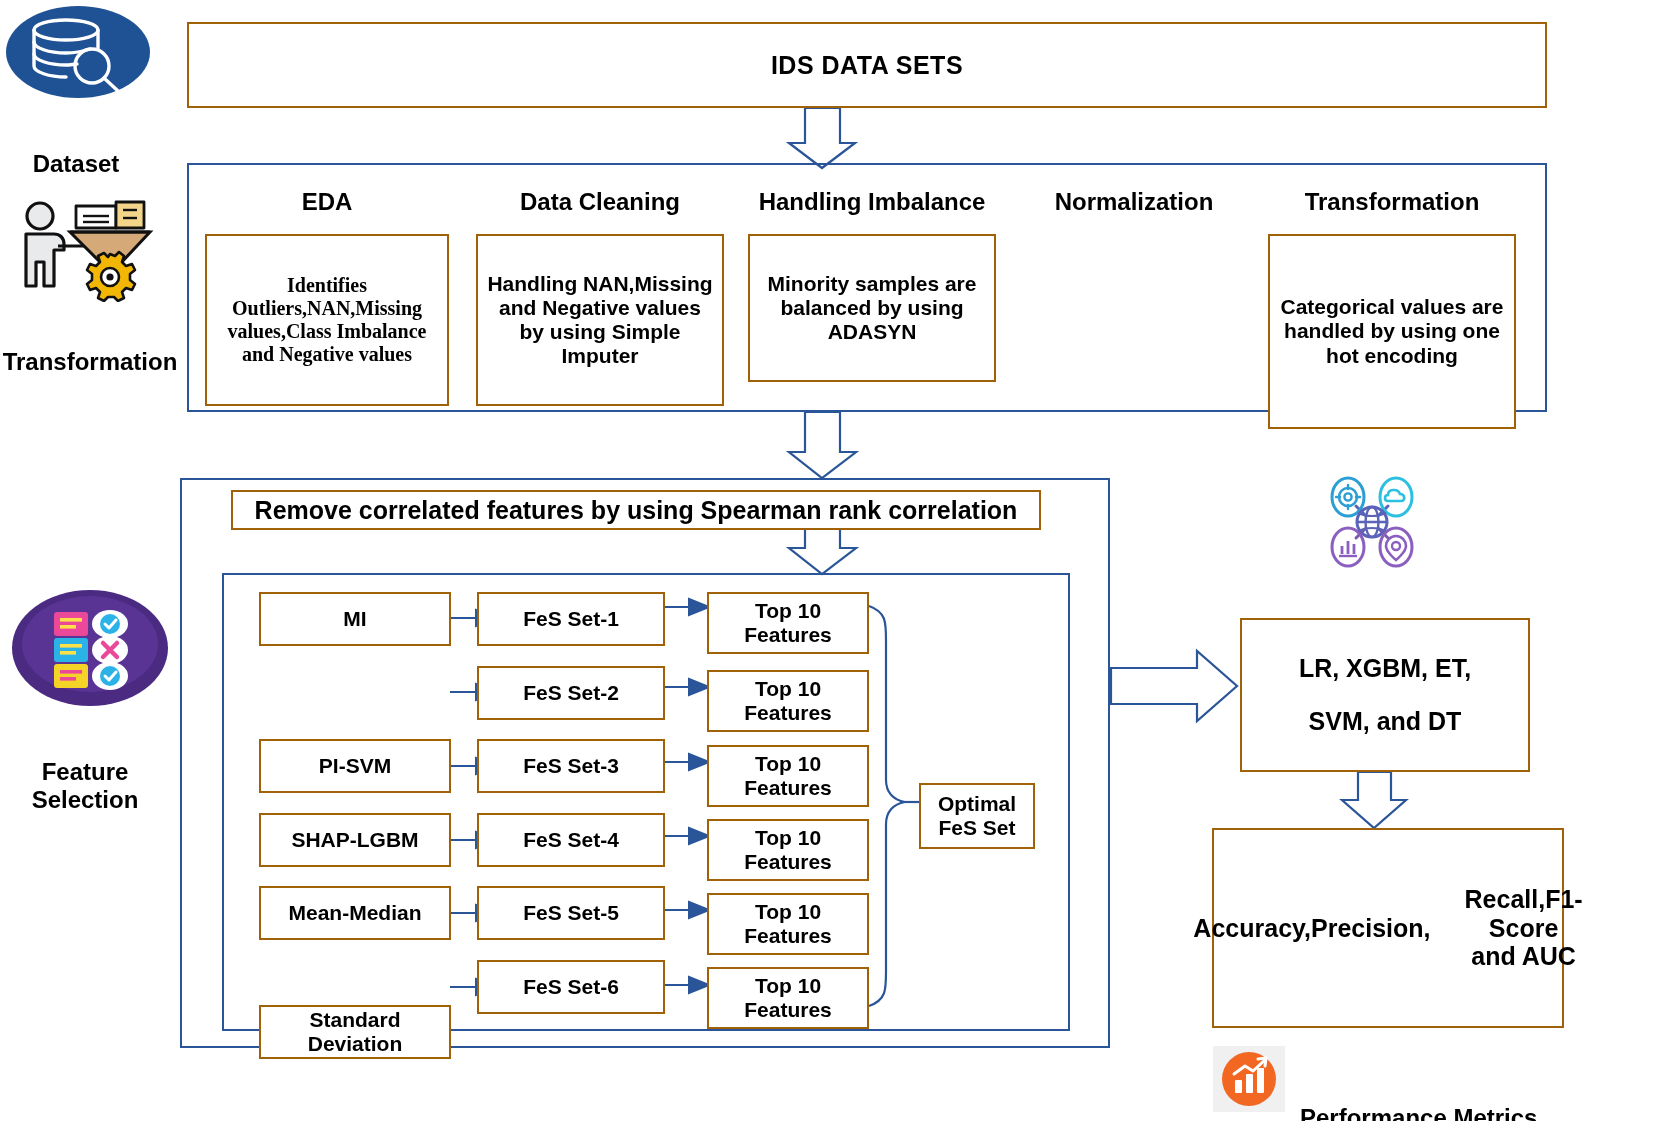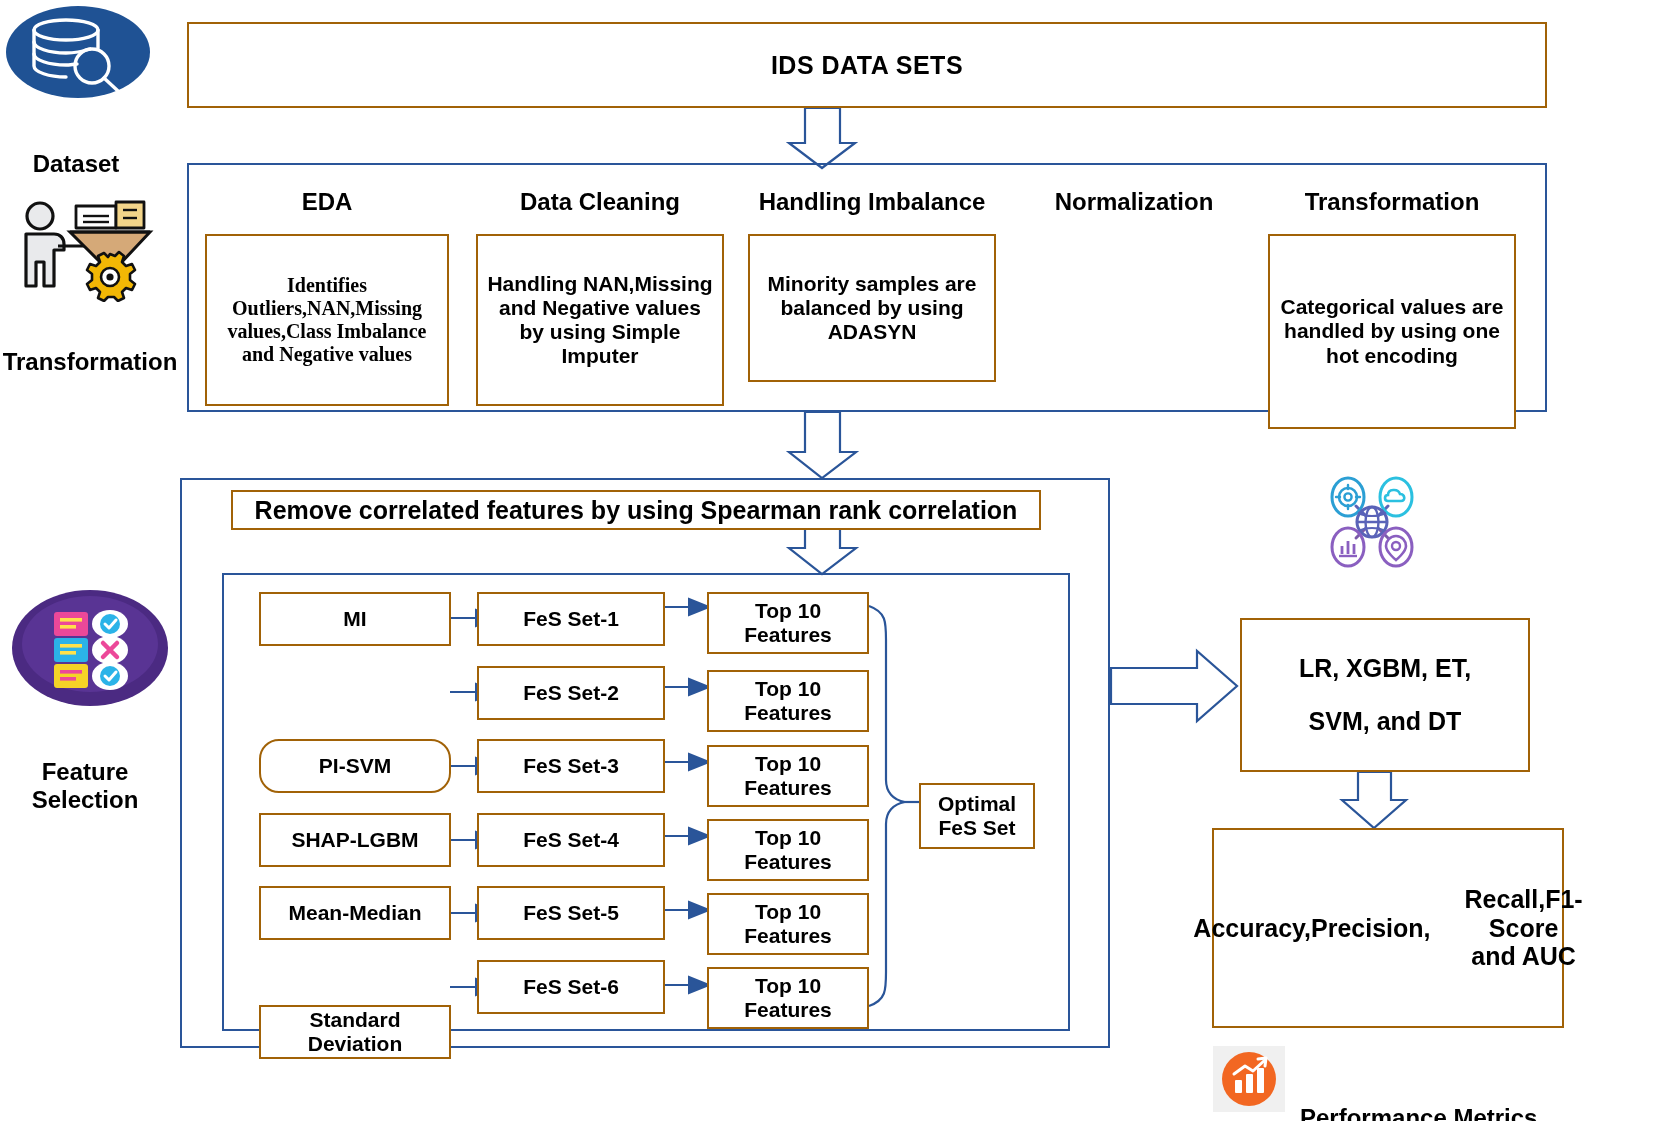--- a/index.html
+++ b/index.html
@@ -215,21 +215,21 @@
     <span class="cell-text">Top 10 Features</span>
   </div>
 
   <div class="box" style="left:477px;top:666px;width:188px;height:54px;">
     <span class="cell-text">FeS Set-2</span>
   </div>
   <div class="box" style="left:707px;top:670px;width:162px;height:62px;">
     <span class="cell-text">Top 10 Features</span>
   </div>
 
-  <div class="box" style="left:259px;top:739px;width:192px;height:54px;border-radius:20px;">
+  <div class="box" style="left:259px;top:739px;width:192px;height:54px;">
     <span class="cell-text">PI-SVM</span>
   </div>
   <div class="box" style="left:477px;top:739px;width:188px;height:54px;">
     <span class="cell-text">FeS Set-3</span>
   </div>
   <div class="box" style="left:707px;top:745px;width:162px;height:62px;">
     <span class="cell-text">Top 10 Features</span>
   </div>
 
   <div class="box" style="left:259px;top:813px;width:192px;height:54px;">

